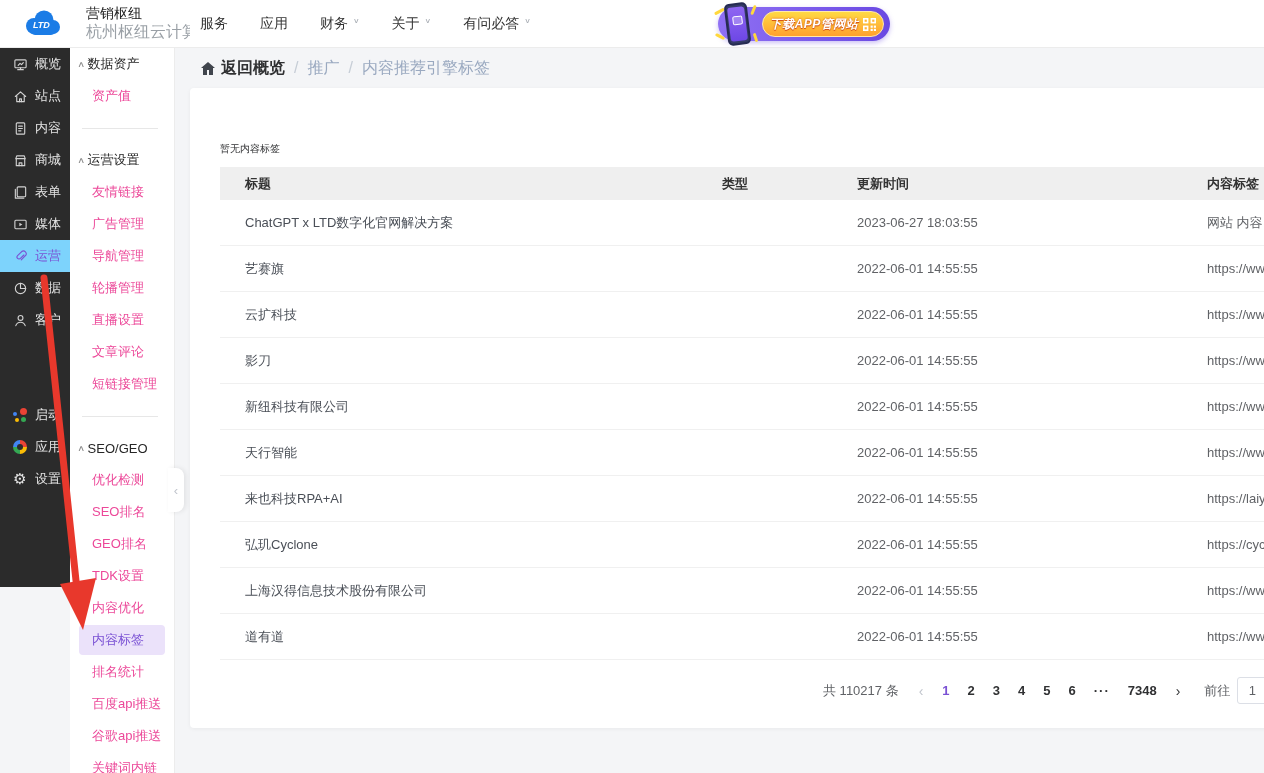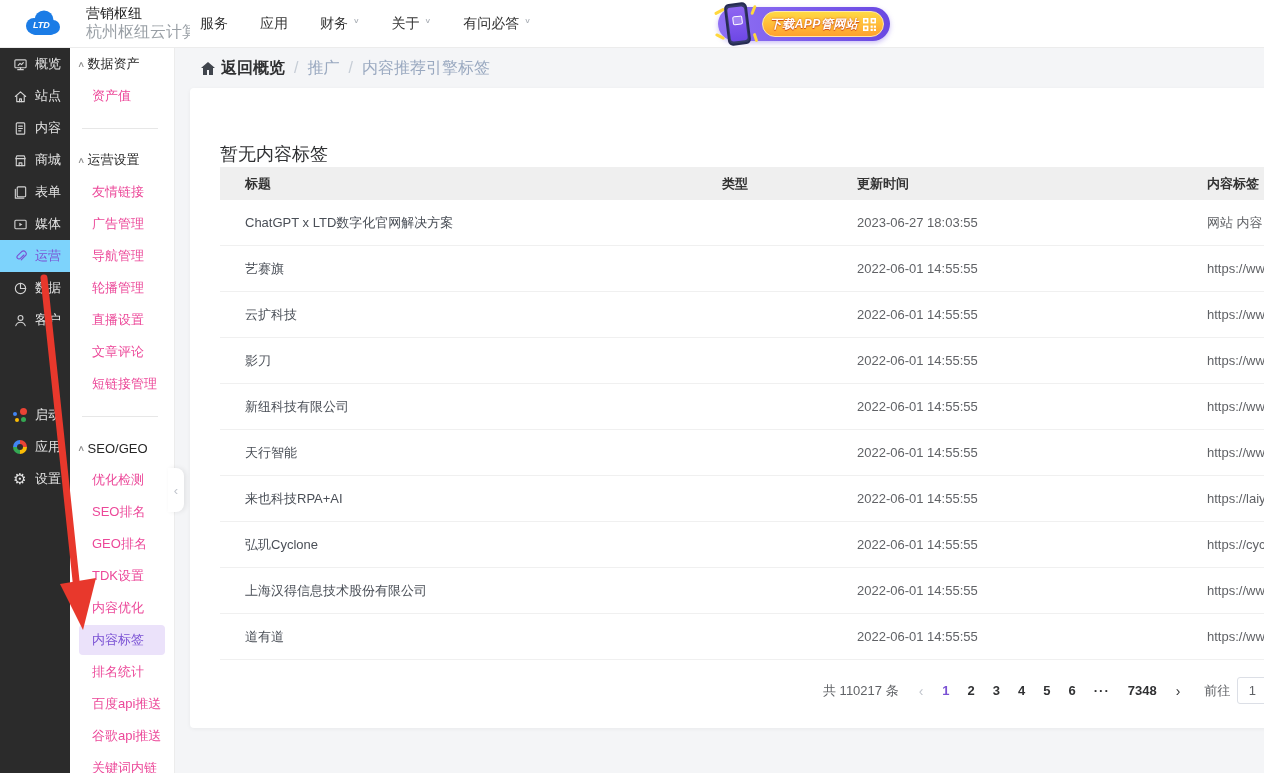--- a/index.html
+++ b/index.html
@@ -35,21 +35,21 @@
   .spark.s3 { left:3px; top:31px; width:10px; height:3px; transform:rotate(26deg); }
   .spark.s4 { left:42px; top:29px; width:3px; height:9px; transform:rotate(-18deg); }
   .banner-pill { position:absolute; left:50px; top:7px; width:122px; height:26px; border-radius:13px;
                  background:linear-gradient(180deg,#ffd944,#ffa12e); border:1px solid #ffe9a8;
                  display:flex; align-items:center; justify-content:center; gap:5px; z-index:2; }
   .banner-label { font-size:12px; font-weight:bold; font-style:italic; color:#fff; letter-spacing:.5px;
                   text-shadow:0 1px 0 #d4551a, 0 0 2px #c8480f; white-space:nowrap; }
   .qr { width:13px; height:13px; display:block; }
 
   
-  .rail { position:absolute; left:0; top:48px; width:70px; height:725px; background:#2b2b2b; z-index:20;
+  .rail { position:absolute; left:0; top:48px; width:70px; height:539px; background:#2b2b2b; z-index:20;
           display:flex; flex-direction:column; }
   .rail-item { height:32px; flex:none; display:flex; align-items:center; gap:7px; padding-left:12px;
                color:#e3e3e3; font-size:13px; cursor:pointer; white-space:nowrap; }
   .rail-item .icon { width:16px; height:16px; flex:none; display:flex; align-items:center; justify-content:center; color:#d2d2d2; }
   .rail-item .icon svg { width:15px; height:15px; fill:none; stroke:currentColor; stroke-width:1.2;
                          stroke-linecap:round; stroke-linejoin:round; }
   .rail-item.active { background:#7dd3fc; color:#7a51d4; }
   .rail-item.active .icon { color:#7a51d4; }
   .rail-footer { margin-top:63px; }
   .launch-dots { position:relative; width:16px; height:16px; display:block; }
@@ -84,21 +84,21 @@
   
   .content { position:absolute; left:175px; top:48px; width:1089px; height:725px; }
   .breadcrumb { height:40px; display:flex; align-items:center; padding-left:26px; font-size:16px; }
   .bc-home-icon svg { width:14px; height:13px; display:block; fill:#40454d; }
   .bc-home { font-weight:bold; color:#303133; margin-left:6px; cursor:pointer; }
   .bc-sep { color:#c6cdd6; margin:0 9px; }
   .bc-crumb { color:#9aa9c0; cursor:pointer; }
 
   .card { position:absolute; left:15px; top:40px; width:1090px; height:640px; background:#fff;
           border-radius:4px; box-shadow:0 1px 4px rgba(0,0,0,.05); }
-  .empty-title { position:absolute; left:30px; top:54px; font-size:18px; color:#303133; }
+  .empty-title { position:absolute; left:30px; top:54px; font-size:10px; color:#303133; }
 
   .table { position:absolute; left:30px; top:79px; width:1235px; }
   .thead { display:flex; align-items:center; height:33px; background:#efefef; font-weight:bold;
            color:#333; font-size:13px; }
   .tr { display:flex; align-items:center; height:46px; border-bottom:1px solid #f0f0f0;
         font-size:13px; color:#606266; }
   .col-title { width:490px; padding-left:25px; flex:none; white-space:nowrap; overflow:hidden; }
   .col-type  { width:135px; padding-left:12px; flex:none; }
   .col-time  { width:350px; padding-left:12px; flex:none; }
   .col-tags  { width:260px; padding-left:12px; flex:none; white-space:nowrap; }

